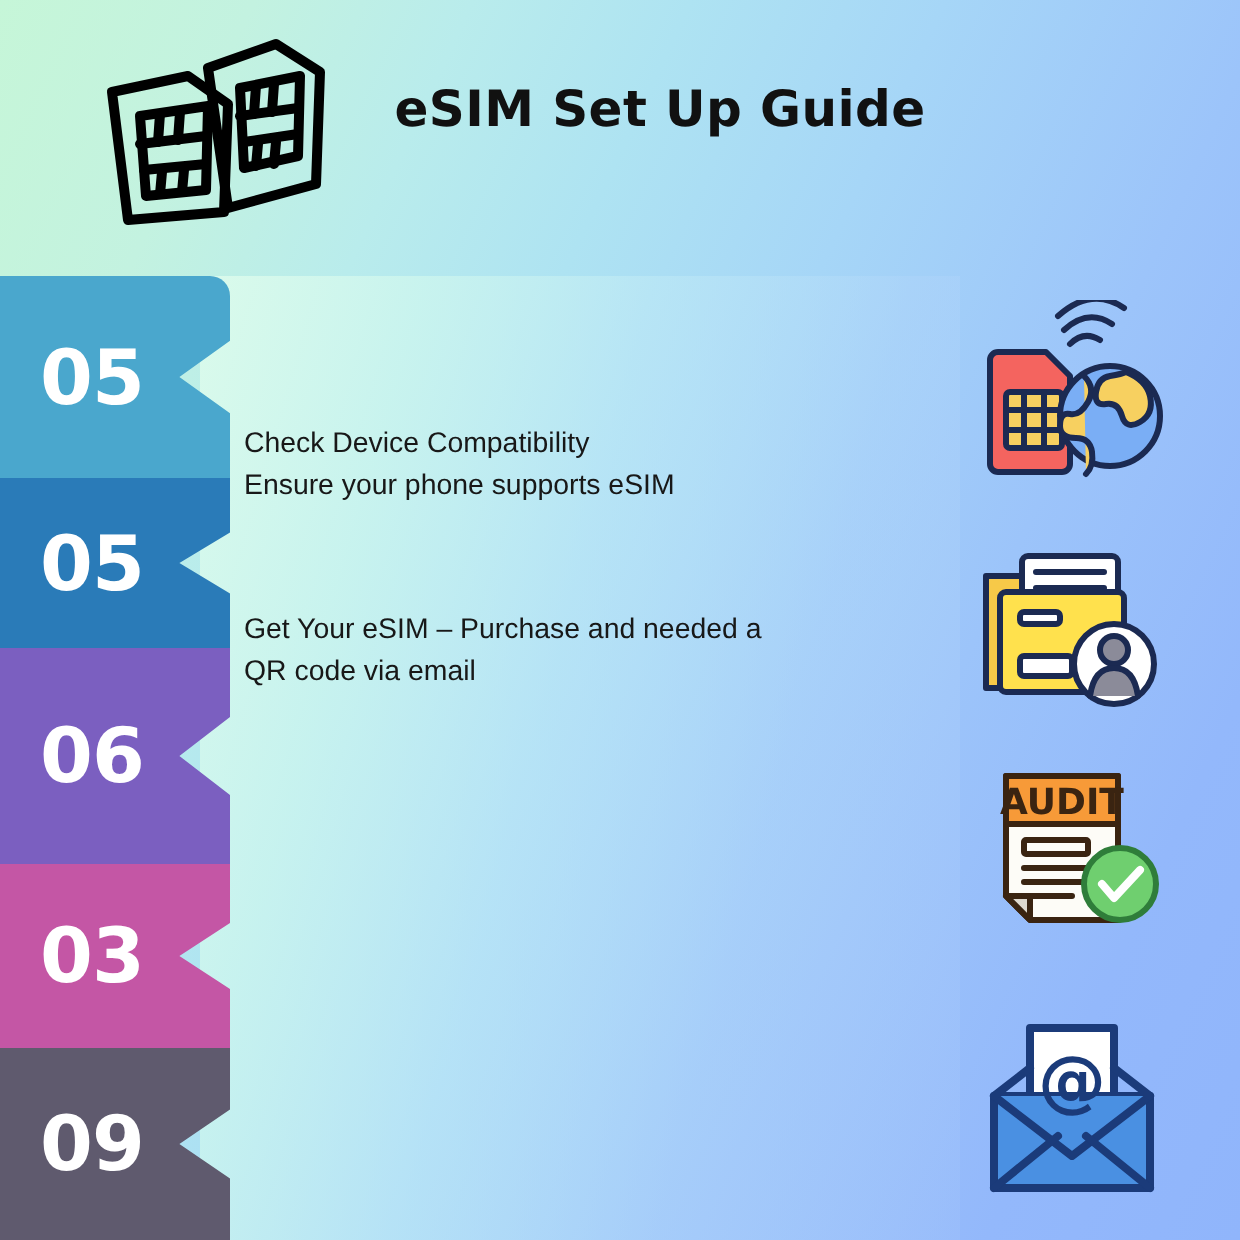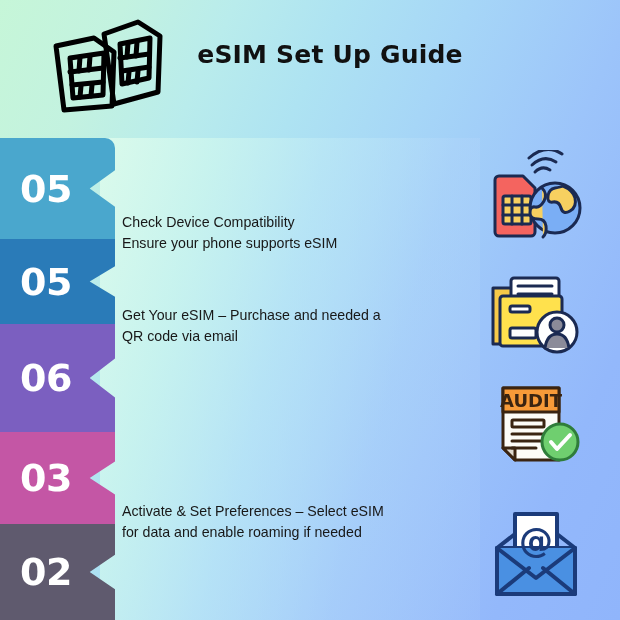--- a/index.html
+++ b/index.html
@@ -182,27 +182,25 @@
     </div>
 
     <div class="step" style="height:108px">
       <div class="band" style="background: rgb(123, 95, 192);"></div>
       <div class="num">06</div>
     </div>
 
     <div class="step" style="height:92px">
       <div class="band" style="background: rgb(196, 86, 165);"></div>
       <div class="num">03</div>
-      <div class="body-text">Activate &amp; Set Preferences – Select eSIM
-for data and enable roaming if needed</div>
     </div>
 
     <div class="step" style="height:96px">
       <div class="band" style="background: rgb(95, 90, 110);"></div>
-      <div class="num">02</div>
+      <div class="num">09</div>
     </div>
   </div>
 
   <div class="icon-slot" style="top:150px">
     <svg viewBox="0 0 100 92" width="100" height="92" aria-hidden="true">
       <g stroke="#1b2a52" stroke-width="3" stroke-linejoin="round" stroke-linecap="round" fill="none">
 
         <path d="M50 22 q7 -7 15 -2"></path>
         <path d="M47 15 q12 -11 24 -3"></path>
         <path d="M44 8 q17 -15 33 -4"></path>

